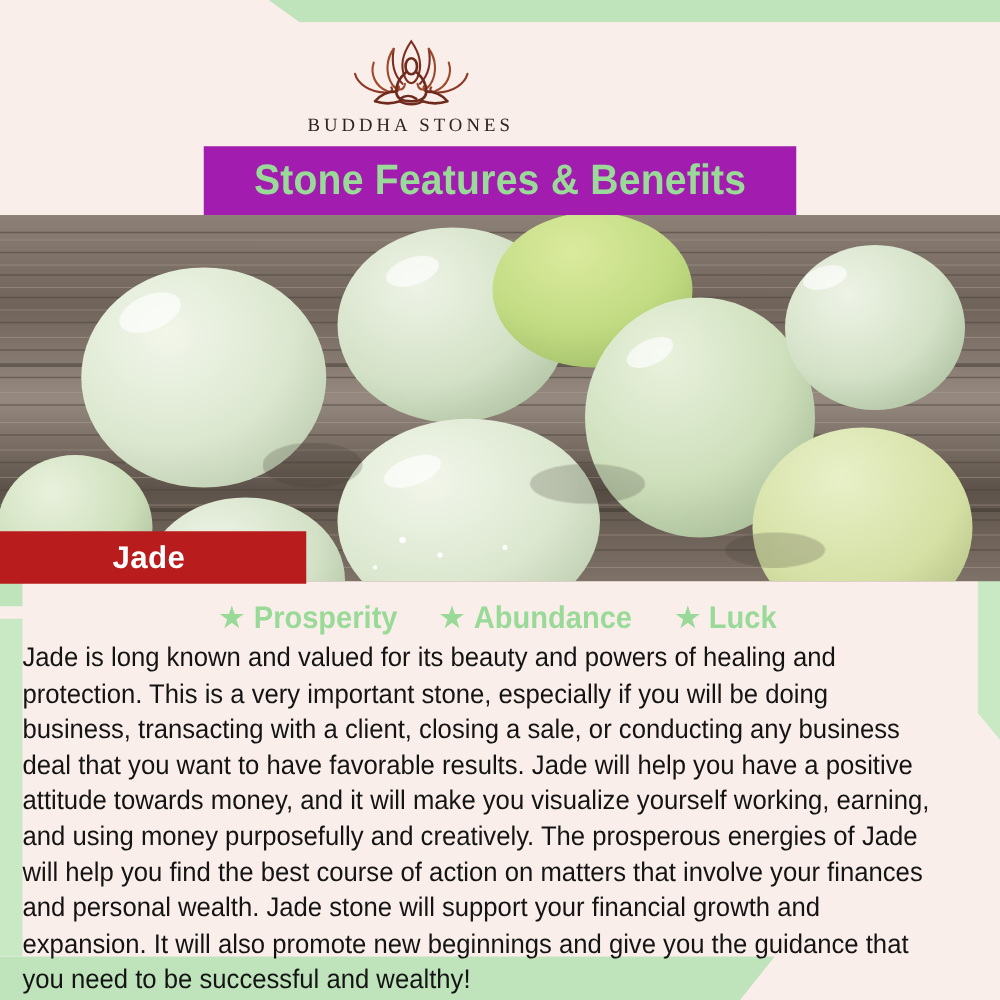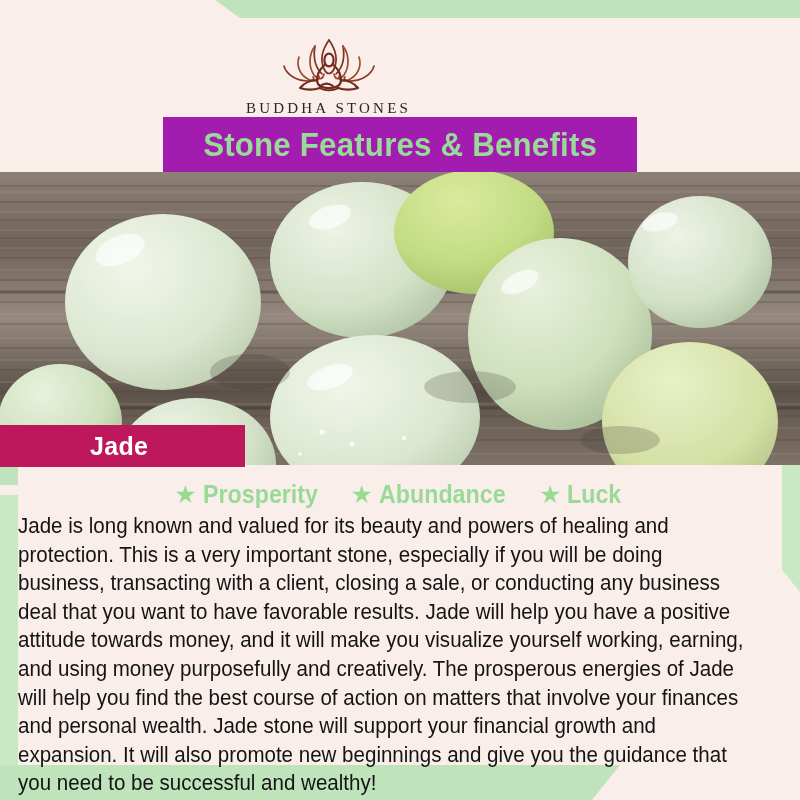--- a/index.html
+++ b/index.html
@@ -34,21 +34,21 @@
     clip-path:polygon(0 0,100% 0,100% 100%,0 calc(100% - 22px));
   }
   .deco-bottom{
     left:0;top:765px;width:620px;height:35px;
     background:#bfe3bb;
     clip-path:polygon(0 0,100% 0,calc(100% - 28px) 100%,0 100%);
   }
 
   
   .header{position:absolute;top:0;left:0;width:657px;height:117px;display:flex;
-          flex-direction:column;align-items:center;justify-content:flex-end;}
+          flex-direction:column;align-items:center;justify-content:center;}
   .logo-mark{margin-top:22px;width:150px;height:60px;display:block;}
   .brand-name{
     margin-top:4px;font-family:"Liberation Serif", serif;
     font-size:15px;letter-spacing:3.2px;color:#2e2320;font-weight:400;
   }
 
   
   .title-band{
     position:absolute;left:163px;top:117px;width:474px;height:55px;
     background:#a21caf;display:flex;align-items:center;justify-content:center;
@@ -63,21 +63,21 @@
   
   .photo{
     position:absolute;left:0;top:172px;width:800px;height:293px;overflow:hidden;
     background:#8a7a6c;
   }
   .photo svg{display:block;width:800px;height:293px;}
 
   
   .jade-band{
     position:absolute;left:0;top:425px;width:245px;height:42px;
-    background:#be185d;display:flex;align-items:center;
+    background:#b91c1c;display:flex;align-items:center;
   }
   .jade-text{
     margin-left:90px;color:#ffffff;font-weight:700;font-size:25px;
     font-family:"Liberation Sans",sans-serif;letter-spacing:0.3px;
   }
 
   
   .benefits{
     position:absolute;left:0;top:478px;width:800px;height:32px;
     display:flex;align-items:center;justify-content:center;gap:8px;

